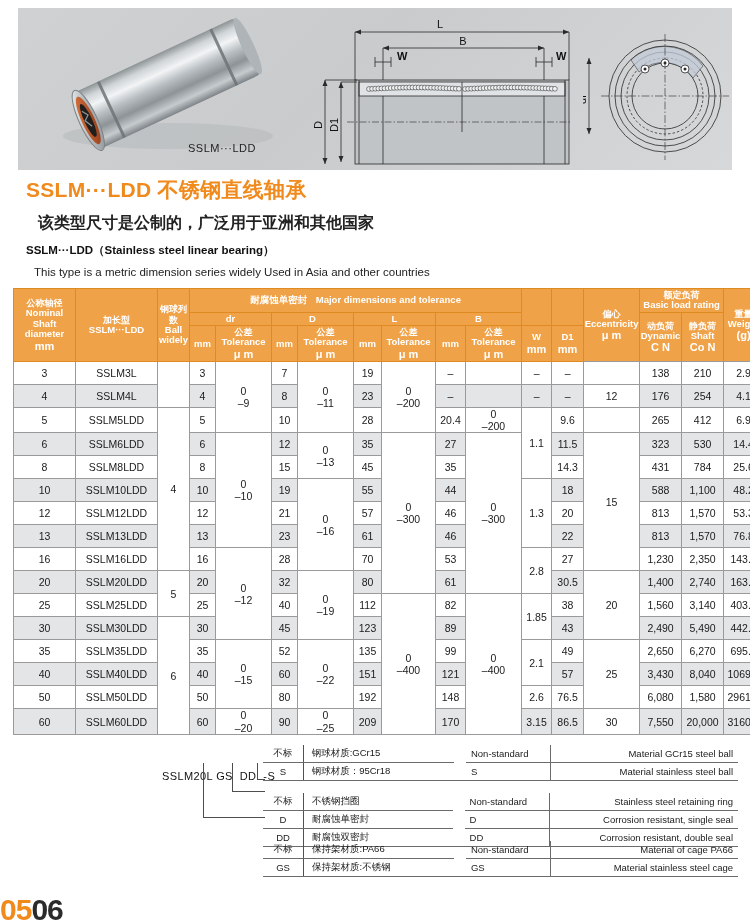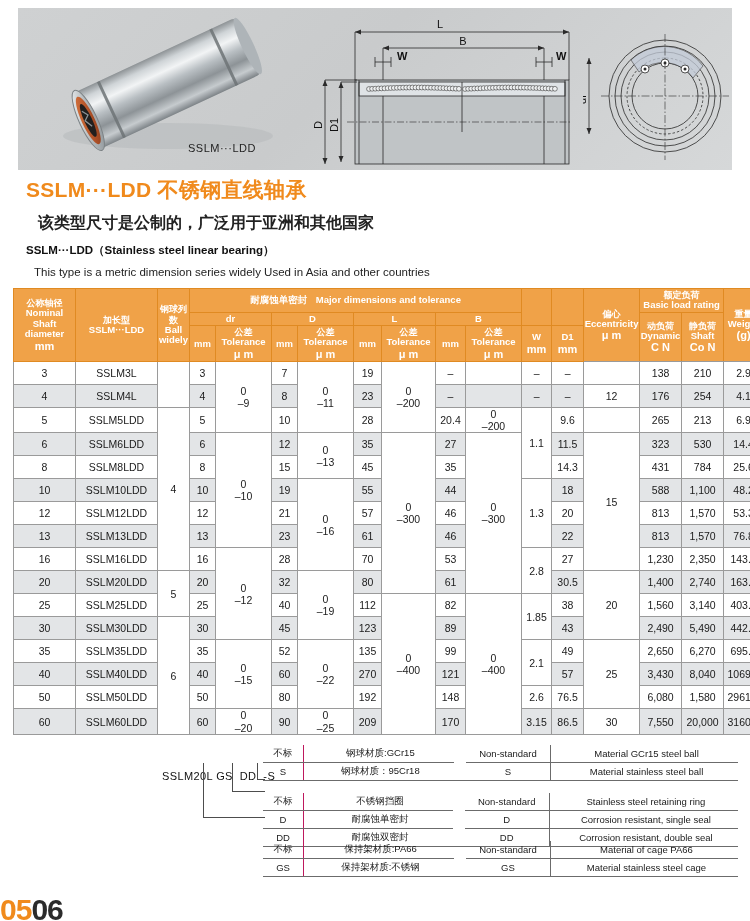--- a/index.html
+++ b/index.html
@@ -79,23 +79,23 @@
     margin-top:20px;
   }
   .nt { position:absolute; border-collapse:collapse; font-size:9.5px; }
   .nt td {
     border:0; border-bottom:1px solid #6b6b6b;
     padding:2px 5px; color:#1a1a1a; vertical-align:middle;
     background:transparent;
   }
   .nt tr:last-child td { border-bottom:1px solid #6b6b6b; }
   .nt td.k { width:42px; text-align:center; border-right:1px solid #be185d; }
-  .nt td.cn { width:160px; text-align:center; padding-left:8px; }
-  .nt td.k2 { width:88px; text-align:center; border-right:1px solid #6b6b6b; }
-  .nt td.en { width:200px; text-align:center; padding-left:9px; }
+  .nt td.cn { width:160px; text-align:left; padding-left:8px; }
+  .nt td.k2 { width:88px; border-right:1px solid #6b6b6b; }
+  .nt td.en { width:200px; text-align:right; padding-left:9px; }
   .nt td.gap { width:12px; border-bottom:none; }
 
   .nt1 { left:250px; top:0px; }
   .nt2 { left:250px; top:48px; }
   .nt3 { left:250px; top:96px; }
 
   .leader { position:absolute; border-left:1px solid #4d4d4d; }
   .leader-h { position:absolute; border-top:1px solid #4d4d4d; }
 
   .pagenum {
@@ -449,21 +449,21 @@
         <td class="plain">5</td>
         <td class="plain">10</td>
         <td class="plain">28</td>
         <td class="plain">20.4</td>
         <td class="plain tol">0
 –200</td>
         <td class="merged" rowspan="3">1.1</td>
         <td class="plain">9.6</td>
         <td class="plain"></td>
         <td class="plain">265</td>
-        <td class="plain">213</td>
+        <td class="plain">412</td>
         <td class="plain">6.9</td>
       </tr>
       <tr class="alt">
         <td class="shade">6</td>
         <td class="shade">SSLM6LDD</td>
         <td class="shade">6</td>
         <td class="merged tol" rowspan="5">0
 –10</td>
         <td class="shade">12</td>
         <td class="merged tol" rowspan="2">0
@@ -608,21 +608,21 @@
         <td class="merged" rowspan="3">25</td>
         <td class="plain">2,650</td>
         <td class="plain">6,270</td>
         <td class="plain">695.5</td>
       </tr>
       <tr class="alt">
         <td class="shade">40</td>
         <td class="shade">SSLM40LDD</td>
         <td class="shade">40</td>
         <td class="shade">60</td>
-        <td class="shade">270</td>
+        <td class="shade">151</td>
         <td class="shade">121</td>
         <td class="shade">57</td>
         <td class="shade">3,430</td>
         <td class="shade">8,040</td>
         <td class="shade">1069.5</td>
       </tr>
       <tr>
         <td class="plain">50</td>
         <td class="plain">SSLM50LDD</td>
         <td class="plain">50</td>

